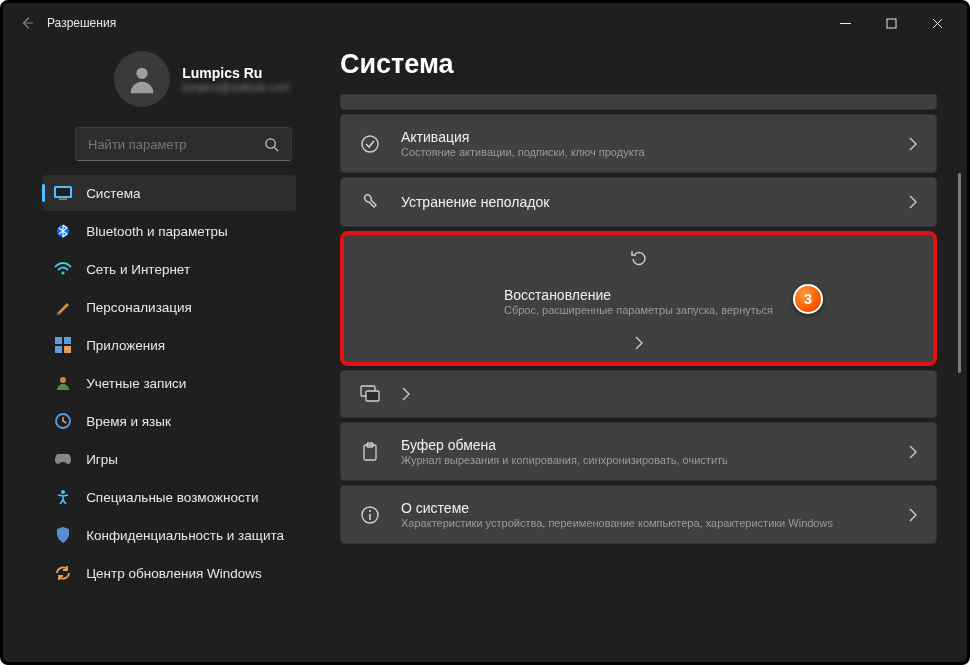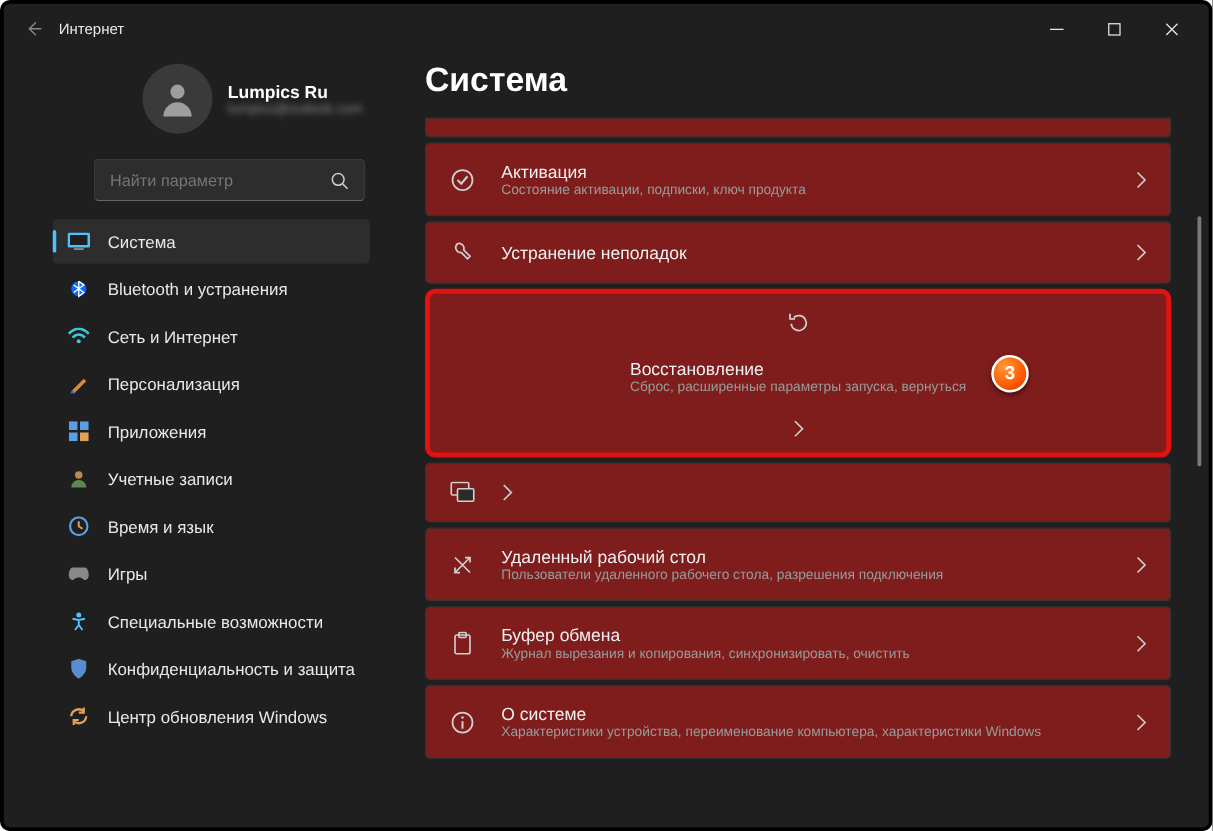--- a/index.html
+++ b/index.html
@@ -22,21 +22,21 @@
 .searchbox input { flex:1; background:transparent; border:0; outline:0; color:#5eead4; font-size:13px; }
 .searchbox .sicon { color:#ccc; }
 .nav { display:flex; flex-direction:column; gap:2px; overflow:hidden; }
 .nav-item { display:flex; align-items:center; gap:14px; height:36px; padding:0 12px; border-radius:4px; color:#e8e8e8; font-size:13.5px; position:relative; cursor:pointer; }
 .nav-item.active { background:#2d2d2d; }
 .nav-item.active::before { content:""; position:absolute; left:0; top:9px; bottom:9px; width:3px; background:#4cc2ff; border-radius:2px; }
 .nav-icon { width:18px; height:18px; display:flex; align-items:center; justify-content:center; }
 .main { flex:1; padding: 0 30px 0 32px; overflow:hidden; position:relative; }
 .page-title { color:#fff; font-size:27px; font-weight:600; margin: 6px 0 14px 0; }
 .settings-list { display:flex; flex-direction:column; gap:4px; }
-.card { display:flex; align-items:center; background:#7f1d1d; border:1px solid #333; border-radius:4px; padding: 14px 18px; gap:20px; cursor:pointer; }
+.card { display:flex; align-items:center; background:#404040; border:1px solid #333; border-radius:4px; padding: 14px 18px; gap:20px; cursor:pointer; }
 .card.truncated-top { border-top-left-radius:0; border-top-right-radius:0; padding-top:4px; padding-bottom:10px; }
 .card .cicon { width:22px; display:flex; align-items:center; justify-content:center; color:#d0d0d0; }
 .card .ctext { flex:1; }
 .card .ctitle { color:#f0f0f0; font-size:14px; }
 .card .csub { color:#9a9a9a; font-size:11px; margin-top:1px; }
 .card .chev { color:#ccc; }
 .card.highlight { border:4px solid #e01212; border-radius:8px; position:relative; padding:12px 16px;flex-direction:column; }
 .badge { position:absolute; right:110px; top:50%; transform:translateY(-50%); width:30px; height:30px; border-radius:50%; background: radial-gradient(circle at 35% 30%, #ff9a3c, #ff5a00 60%, #c73e00); border:2px solid #fff; display:flex; align-items:center; justify-content:center; color:#fff; font-weight:700; font-size:15px; box-shadow:0 2px 4px rgba(0,0,0,.5); }
 .scrollbar-track { position:absolute; right:6px; top:130px; bottom:10px; width:3px; }
 .scrollbar-thumb { position:absolute; top:0; width:3px; height:200px; background:#7a7a7a; border-radius:2px; }
@@ -46,21 +46,21 @@
 <body>
 
 <div class="window">
   <div class="titlebar">
     <div class="back">
       <svg width="14" height="14" viewBox="0 0 16 16">
           <path d="M10 2 L4 8 L10 14" fill="none" stroke="#888" stroke-width="1.3"></path>
           <path d="M4 8 H15" stroke="#888" stroke-width="1.3"></path>
         </svg>
     </div>
-    <div class="wtitle">Интернет</div>
+    <div class="wtitle">Разрешения</div>
     <div class="wbtns">
       <div class="wbtn">
           <svg viewBox="0 0 11 11">
             <path d="M0 5.5 H11" stroke="#e8e8e8" stroke-width="1"></path>
           </svg>
         </div>
       <div class="wbtn">
           <svg viewBox="0 0 11 11">
             <rect x="1" y="1" width="9" height="9" fill="none" stroke="#e8e8e8" stroke-width="1"></rect>
           </svg>
@@ -109,21 +109,21 @@
             </span>
           <span>Система</span>
         </div>
         <div class="nav-item">
           <span class="nav-icon">
               <svg width="14" height="18" viewBox="0 0 12 18">
                 <circle cx="6" cy="9" r="6" fill="#0a6cff"></circle>
                 <path d="M6 3v12l4-3-8-6m0 6l8-6-4-3" fill="none" stroke="#fff" stroke-width="1.1"></path>
               </svg>
             </span>
-          <span>Bluetooth и устранения</span>
+          <span>Bluetooth и параметры</span>
         </div>
         <div class="nav-item">
           <span class="nav-icon">
               <svg width="18" height="14" viewBox="0 0 18 14">
                 <path d="M1 5 Q9 -3 17 5" fill="none" stroke="#3cc8d8" stroke-width="2"></path>
                 <path d="M4 8 Q9 3 14 8" fill="none" stroke="#3cc8d8" stroke-width="2"></path>
                 <circle cx="9" cy="11" r="1.6" fill="#3cc8d8"></circle>
               </svg>
             </span>
           <span>Сеть и Интернет</span>
@@ -274,37 +274,20 @@
                 <rect x="6" y="6" width="13" height="10" rx="1" fill="#2b2b2b" stroke="#d0d0d0" stroke-width="1.3"></rect>
               </svg>
             </span>
           <span class="chev">
               <svg width="10" height="14" viewBox="0 0 8 14">
                 <path d="M1 1l6 6-6 6" fill="none" stroke="#ccc" stroke-width="1.4"></path>
               </svg>
             </span>
         </div>
 
-        <div class="card">
-          <span class="cicon">
-              <svg width="20" height="20" viewBox="0 0 20 20">
-                <path d="M4 4l12 12M4 16L16 4" stroke="#d0d0d0" stroke-width="1.4"></path>
-                <path d="M12 4h4v4M8 16H4v-4" fill="none" stroke="#d0d0d0" stroke-width="1.4"></path>
-              </svg>
-            </span>
-          <div class="ctext">
-            <div class="ctitle">Удаленный рабочий стол</div>
-            <div class="csub">Пользователи удаленного рабочего стола, разрешения подключения</div>
-          </div>
-          <span class="chev">
-              <svg width="10" height="14" viewBox="0 0 8 14">
-                <path d="M1 1l6 6-6 6" fill="none" stroke="#ccc" stroke-width="1.4"></path>
-              </svg>
-            </span>
-        </div>
 
         <div class="card">
           <span class="cicon">
               <svg width="18" height="20" viewBox="0 0 18 20">
                 <rect x="3" y="3" width="12" height="15" rx="1.5" fill="none" stroke="#d0d0d0" stroke-width="1.3"></rect>
                 <rect x="6" y="1" width="6" height="4" rx="1" fill="none" stroke="#d0d0d0" stroke-width="1.3"></rect>
               </svg>
             </span>
           <div class="ctext">
             <div class="ctitle">Буфер обмена</div>

